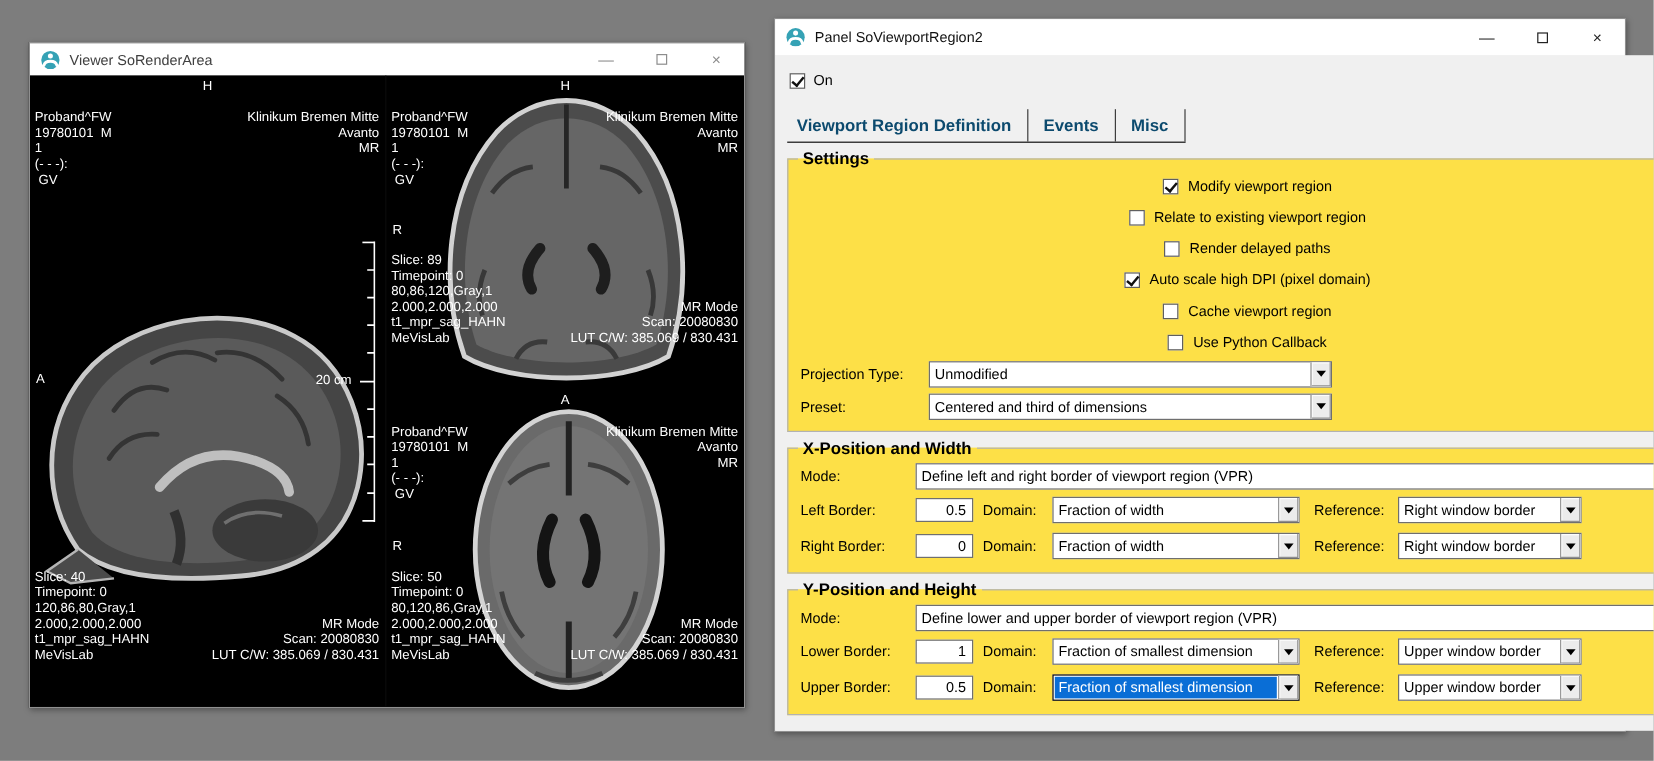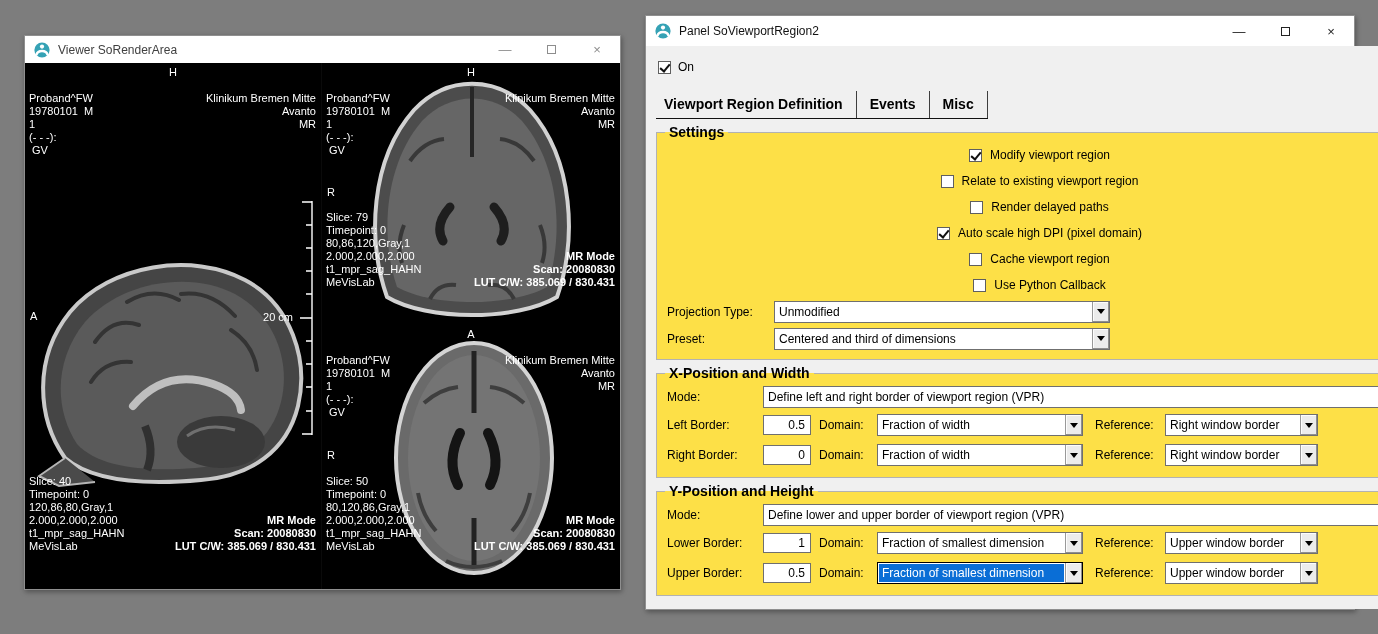--- a/index.html
+++ b/index.html
@@ -24,40 +24,40 @@
   #pane-sag { left:0; top:0; width:297px; height:526px; border-right:1px solid #0a0a0a; }
   #pane-cor { left:297px; top:0; width:298px; height:262px; }
   #pane-ax  { left:297px; top:262px; width:298px; height:264px; }
 
   .ol { position:absolute; color:#fff; font-size:11px; line-height:13px; white-space:pre; }
   .tl { left:4px; top:3px; }
   .tc { top:3px; left:50%; transform:translateX(-50%); }
   .tr { right:5px; top:3px; text-align:right; }
   .ml { left:5px; top:47%; }
   .bl { left:4px; bottom:10px; }
-  .br { right:5px; bottom:10px; text-align:right;font-weight:bold; }
+  .br { right:5px; bottom:10px; text-align:right; }
   .brain { position:absolute; }
   .ruler { position:absolute; }
   .ruler-label { position:absolute; color:#fff; font-size:11px; }
 
   
   #panel { left:645px; top:15px; width:710px; height:595px; background:#f0f0f0; }
   #panel .titlebar { height:30px; }
   #panel .ttext { color:#111; }
   #panel .tbtn { color:#222; }
   .panel-body { position:absolute; left:0; top:30px; width:787px; height:563px; background:#f0f0f0; padding:8px 10px 6px; }
 
   .on-row { display:flex; align-items:center; gap:7px; margin:4px 0 0 2px; height:18px; font-size:12px; color:#000; }
 
   .cb { width:13px; height:13px; background:#fff; border:1px solid #5f5f5f; position:relative; flex:0 0 auto; }
   .cb.checked::after { content:""; position:absolute; left:3px; top:0px; width:4px; height:8px;
      border:solid #101010; border-width:0 2px 2px 0; transform:rotate(40deg); }
 
   .tabs { display:inline-flex; align-items:stretch; margin-top:15px; border-bottom:1px solid #111; }
-  .tab { font-size:14px; font-weight:bold; color:#000000; padding:5px 13px 6px; border-right:1px solid #3e3e3e; cursor:default; }
+  .tab { font-size:14px; font-weight:bold; color:#0c4a6e; padding:5px 13px 6px; border-right:1px solid #3e3e3e; cursor:default; }
   .tab:first-child { padding-left:8px; }
 
   fieldset.group { border:1px solid #b2b2b2; min-width:0; margin-top:5px; padding:2px 10px 7px; background:#fde047; }
   fieldset.group legend { font-size:14px; font-weight:bold; color:#000; padding:0 4px; margin-left:-2px; }
 
   .cb-row { display:flex; align-items:center; gap:8px; height:26px; font-size:12px; color:#000;justify-content:center; }
   .field-row { display:flex; align-items:center; height:27px; font-size:12px; color:#000; }
   .lab { flex:0 0 auto; }
   .lab-w { width:107px; }
   .lab-m { width:96px; }
@@ -144,21 +144,21 @@
       </svg>
       <div class="ol tl">
         <div>Proband^FW</div><div>19780101  M</div><div>1</div><div>(- - -):</div><div> GV</div>
       </div>
       <div class="ol tc">H</div>
       <div class="ol tr">
         <div>Klinikum Bremen Mitte</div><div>Avanto</div><div>MR</div>
       </div>
       <div class="ol ml">R</div>
       <div class="ol bl">
-        <div>Slice: 79</div><div>Timepoint: 0</div><div>80,86,120,Gray,1</div><div>2.000,2.000,2.000</div><div>t1_mpr_sag_HAHN</div><div>MeVisLab</div>
+        <div>Slice: 89</div><div>Timepoint: 0</div><div>80,86,120,Gray,1</div><div>2.000,2.000,2.000</div><div>t1_mpr_sag_HAHN</div><div>MeVisLab</div>
       </div>
       <div class="ol br">
         <div>MR Mode</div><div>Scan: 20080830</div><div>LUT C/W: 385.069 / 830.431</div>
       </div>
     </div>
 
     <div class="pane" id="pane-ax">
       <svg class="brain" style="left:62px;top:8px" width="180" height="250" viewBox="0 0 180 250">
         <ellipse cx="90" cy="125" rx="78" ry="115" fill="#6a6a6a" stroke="#d4d4d4" stroke-width="4"></ellipse>
         <ellipse cx="90" cy="125" rx="66" ry="103" fill="#747474"></ellipse>

